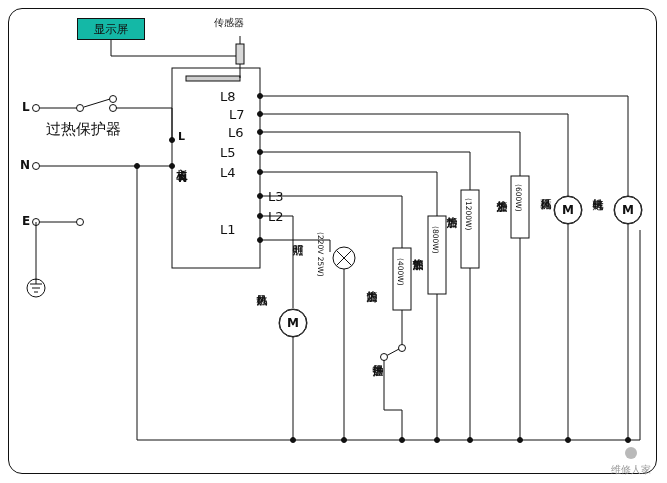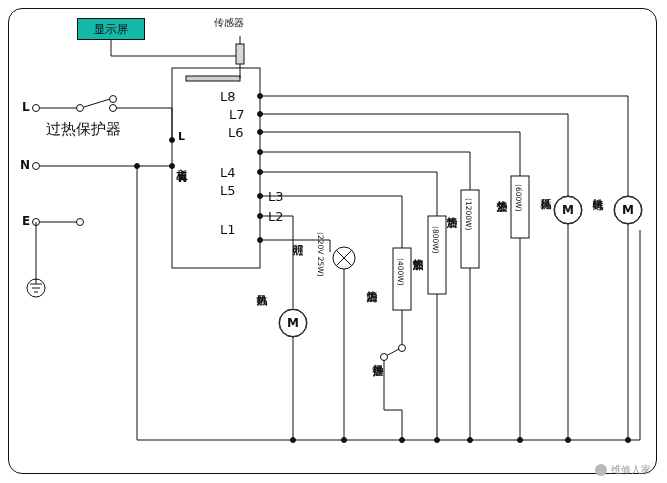--- a/index.html
+++ b/index.html
@@ -87,20 +87,21 @@
   }
   .watermark {
     position: absolute;
     right: 16px;
     bottom: 6px;
     display: flex;
     align-items: center;
     gap: 4px;
     font-size: 10px;
     color: #9a9a9a;
+    flex-direction: column;
   }
   .wm-circle {
     width: 12px;
     height: 12px;
     border-radius: 50%;
     background: #b9b9b9;
     display: inline-block;
   }
   .disp-box {
     position: absolute;
@@ -267,21 +268,21 @@
   <div class="term-label" style="left:20px; top:158px;">N</div>
   <div class="term-label" style="left:22px; top:214px;">E</div>
   <div class="term-label" style="left:178px; top:130px; font-size:11px;">L</div>
   <div class="term-label" style="left:178px; top:172px; font-size:11px;">N</div>
 
   <div class="lbl" style="left:46px; top:122px; font-size:15px;">过热保护器</div>
 
   <div class="pin" style="left:220px; top:89px;">L8</div>
   <div class="pin" style="left:229px; top:107px;">L7</div>
   <div class="pin" style="left:228px; top:125px;">L6</div>
-  <div class="pin" style="left:220px; top:145px;margin-top:38px;">L5</div>
+  <div class="pin" style="left:220px; top:145px;">L5</div>
   <div class="pin" style="left:220px; top:165px;">L4</div>
   <div class="pin" style="left:220px; top:189px;margin-left:48px;">L3</div>
   <div class="pin" style="left:220px; top:209px;margin-left:48px;">L2</div>
   <div class="pin" style="left:220px; top:222px;">L1</div>
 
   <div class="lbl-v" style="left:292px; top:236px;">照明灯</div>
   <div class="small-vert" style="left:316px; top:232px;">(220V 25W)</div>
 
   <div class="lbl-v" style="left:256px; top:286px;">散热风机</div>
 

